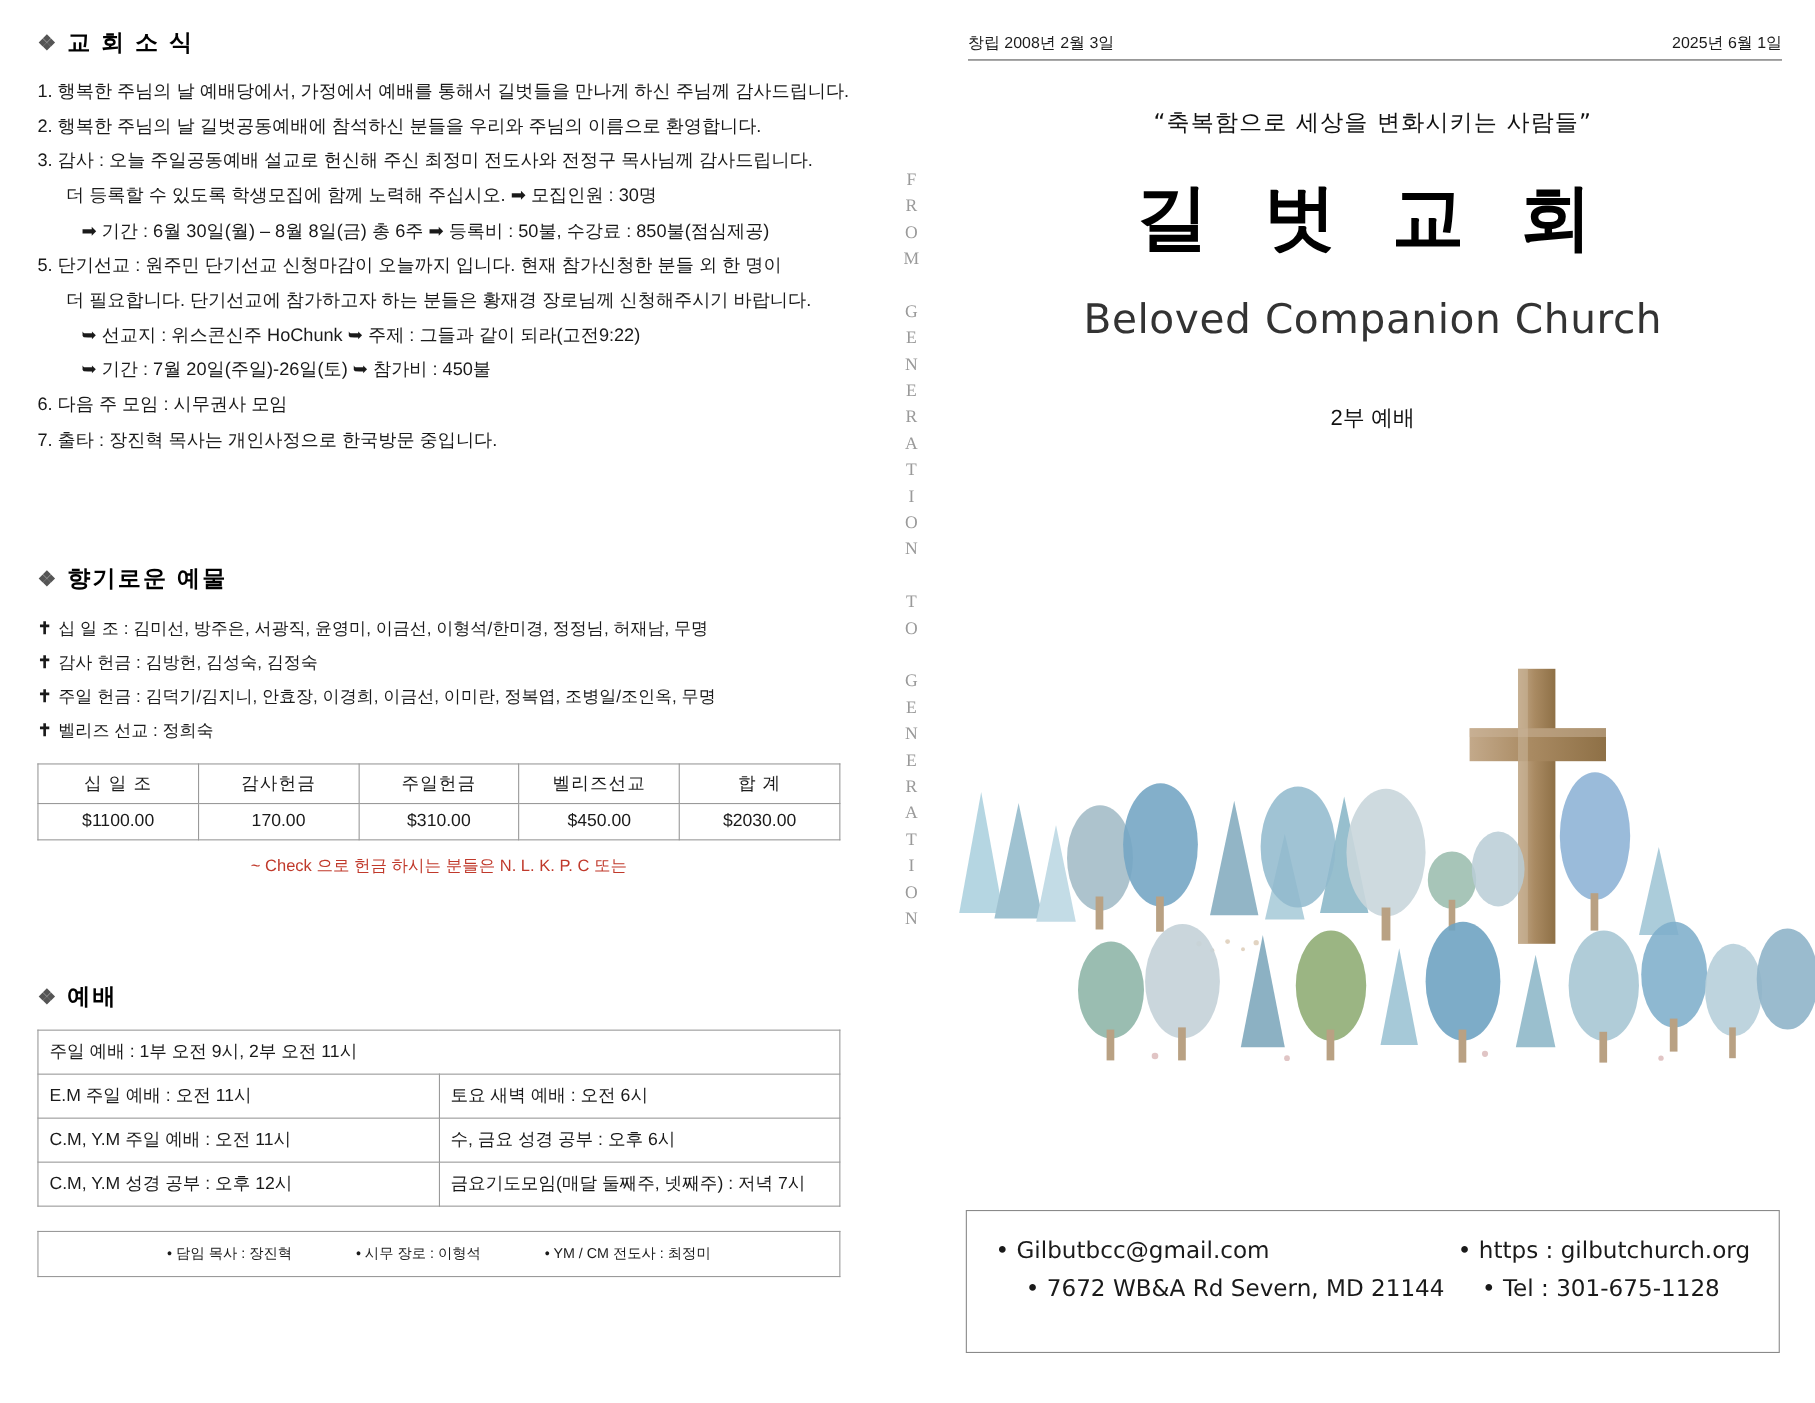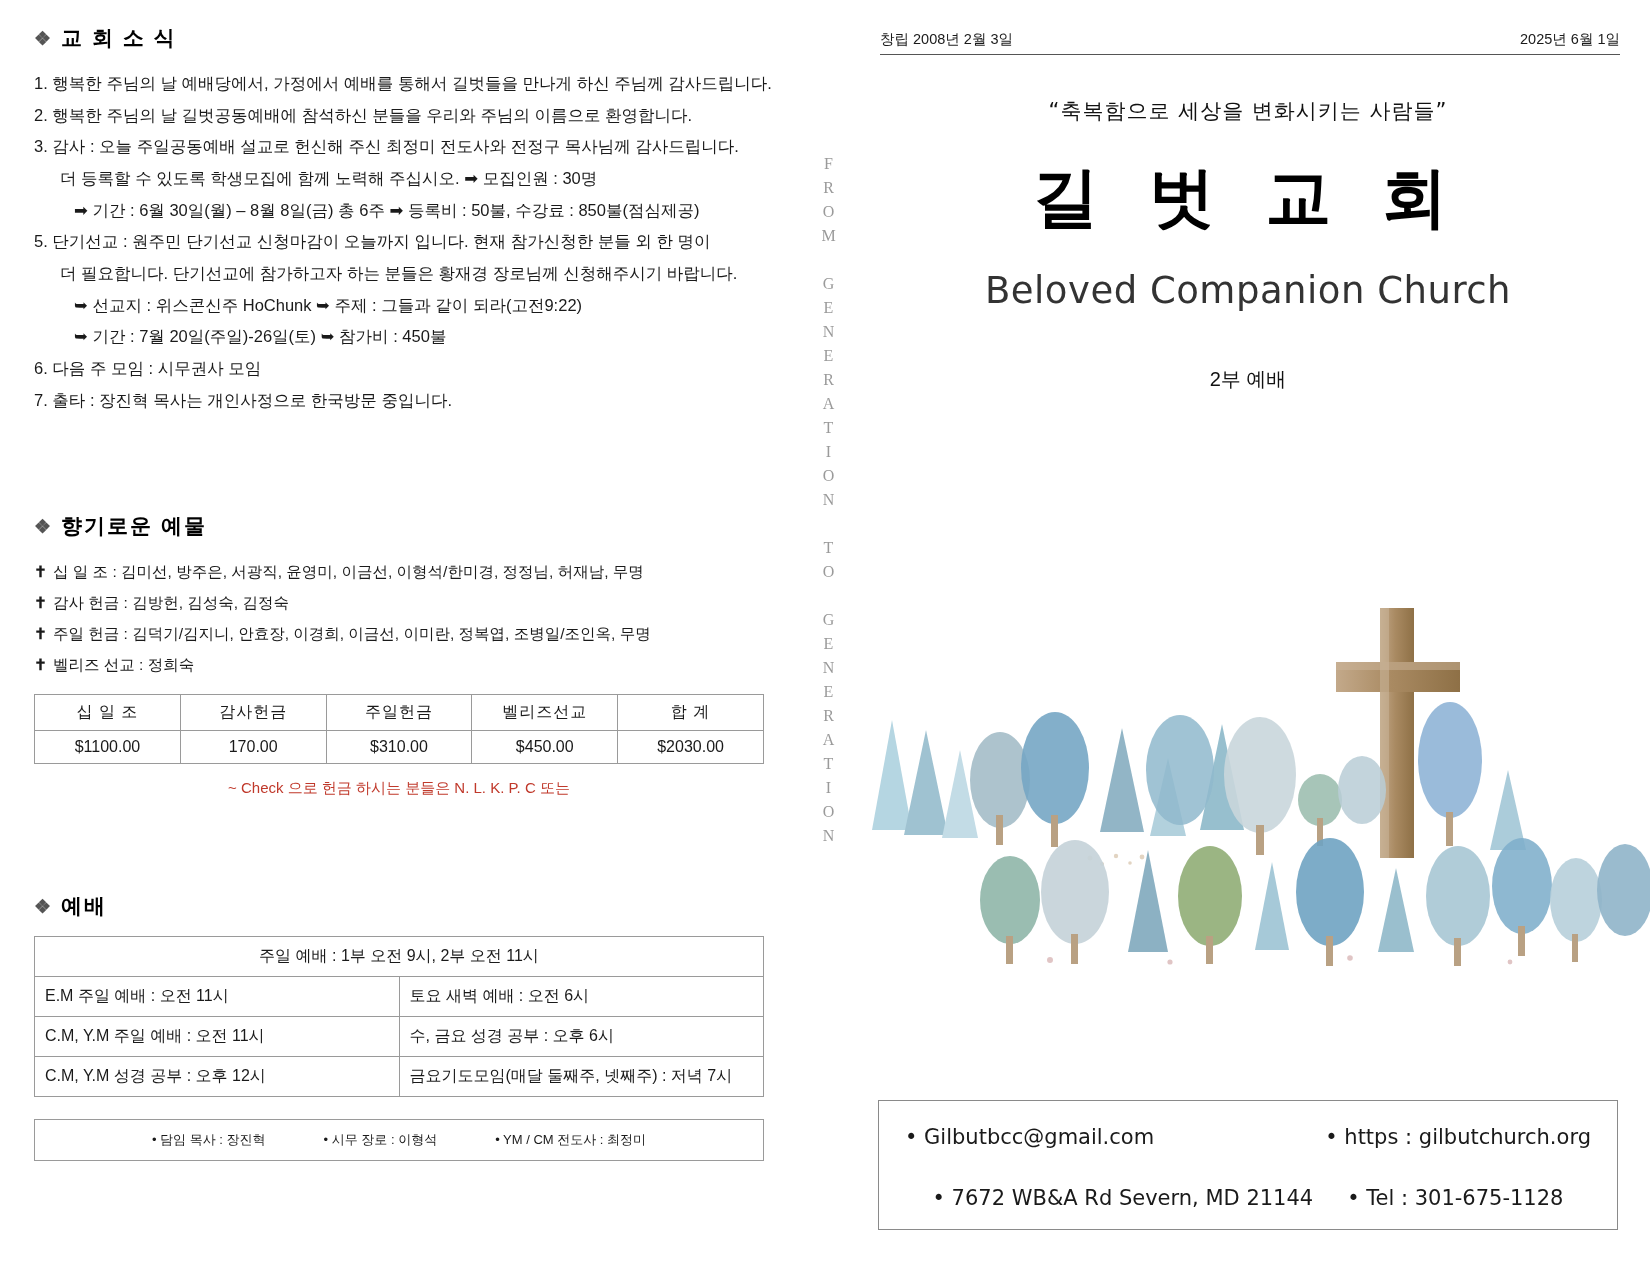--- a/index.html
+++ b/index.html
@@ -64,21 +64,21 @@
     text-align: center;
     width: 730px;
     line-height: 1.55;
     margin-top: 12px;
   }
 
   .worship-head { margin-top: 92px; }
 
   table.worship-table { width: 730px; margin-top: 10px; }
   table.worship-table td { padding: 9px 10px; text-align: left; }
-  table.worship-table td.center { text-align: center; }
+  table.worship-table td.center { }
   table.worship-table .wide { width: 365px; }
 
   table.staff-table { width: 730px; margin-top: 22px; }
   table.staff-table td { padding: 11px 10px; text-align: center; }
   .staff-inner { display: flex; justify-content: center; gap: 58px; font-size: 13px; }
   .staff-item::before { content: "• "; }
 
   
   .spine {
     position: absolute;
@@ -161,21 +161,21 @@
     padding: 20px 26px;
   }
   .contact-row {
     display: flex;
     justify-content: space-between;
     font-size: 21px;
     color: #1a1a1a;
     font-family: "DejaVu Sans", sans-serif;
     line-height: 1.6;
   }
-  .contact-row + .contact-row { margin-top: 27px; }
+  .contact-row + .contact-row { margin-top: 0; }
   .contact-item::before { content: "• "; }
   .contact-row.second { justify-content: center; gap: 34px; }
 </style>
 </head>
 <body>
 
 <div class="page">
 
   <div class="left">
 

